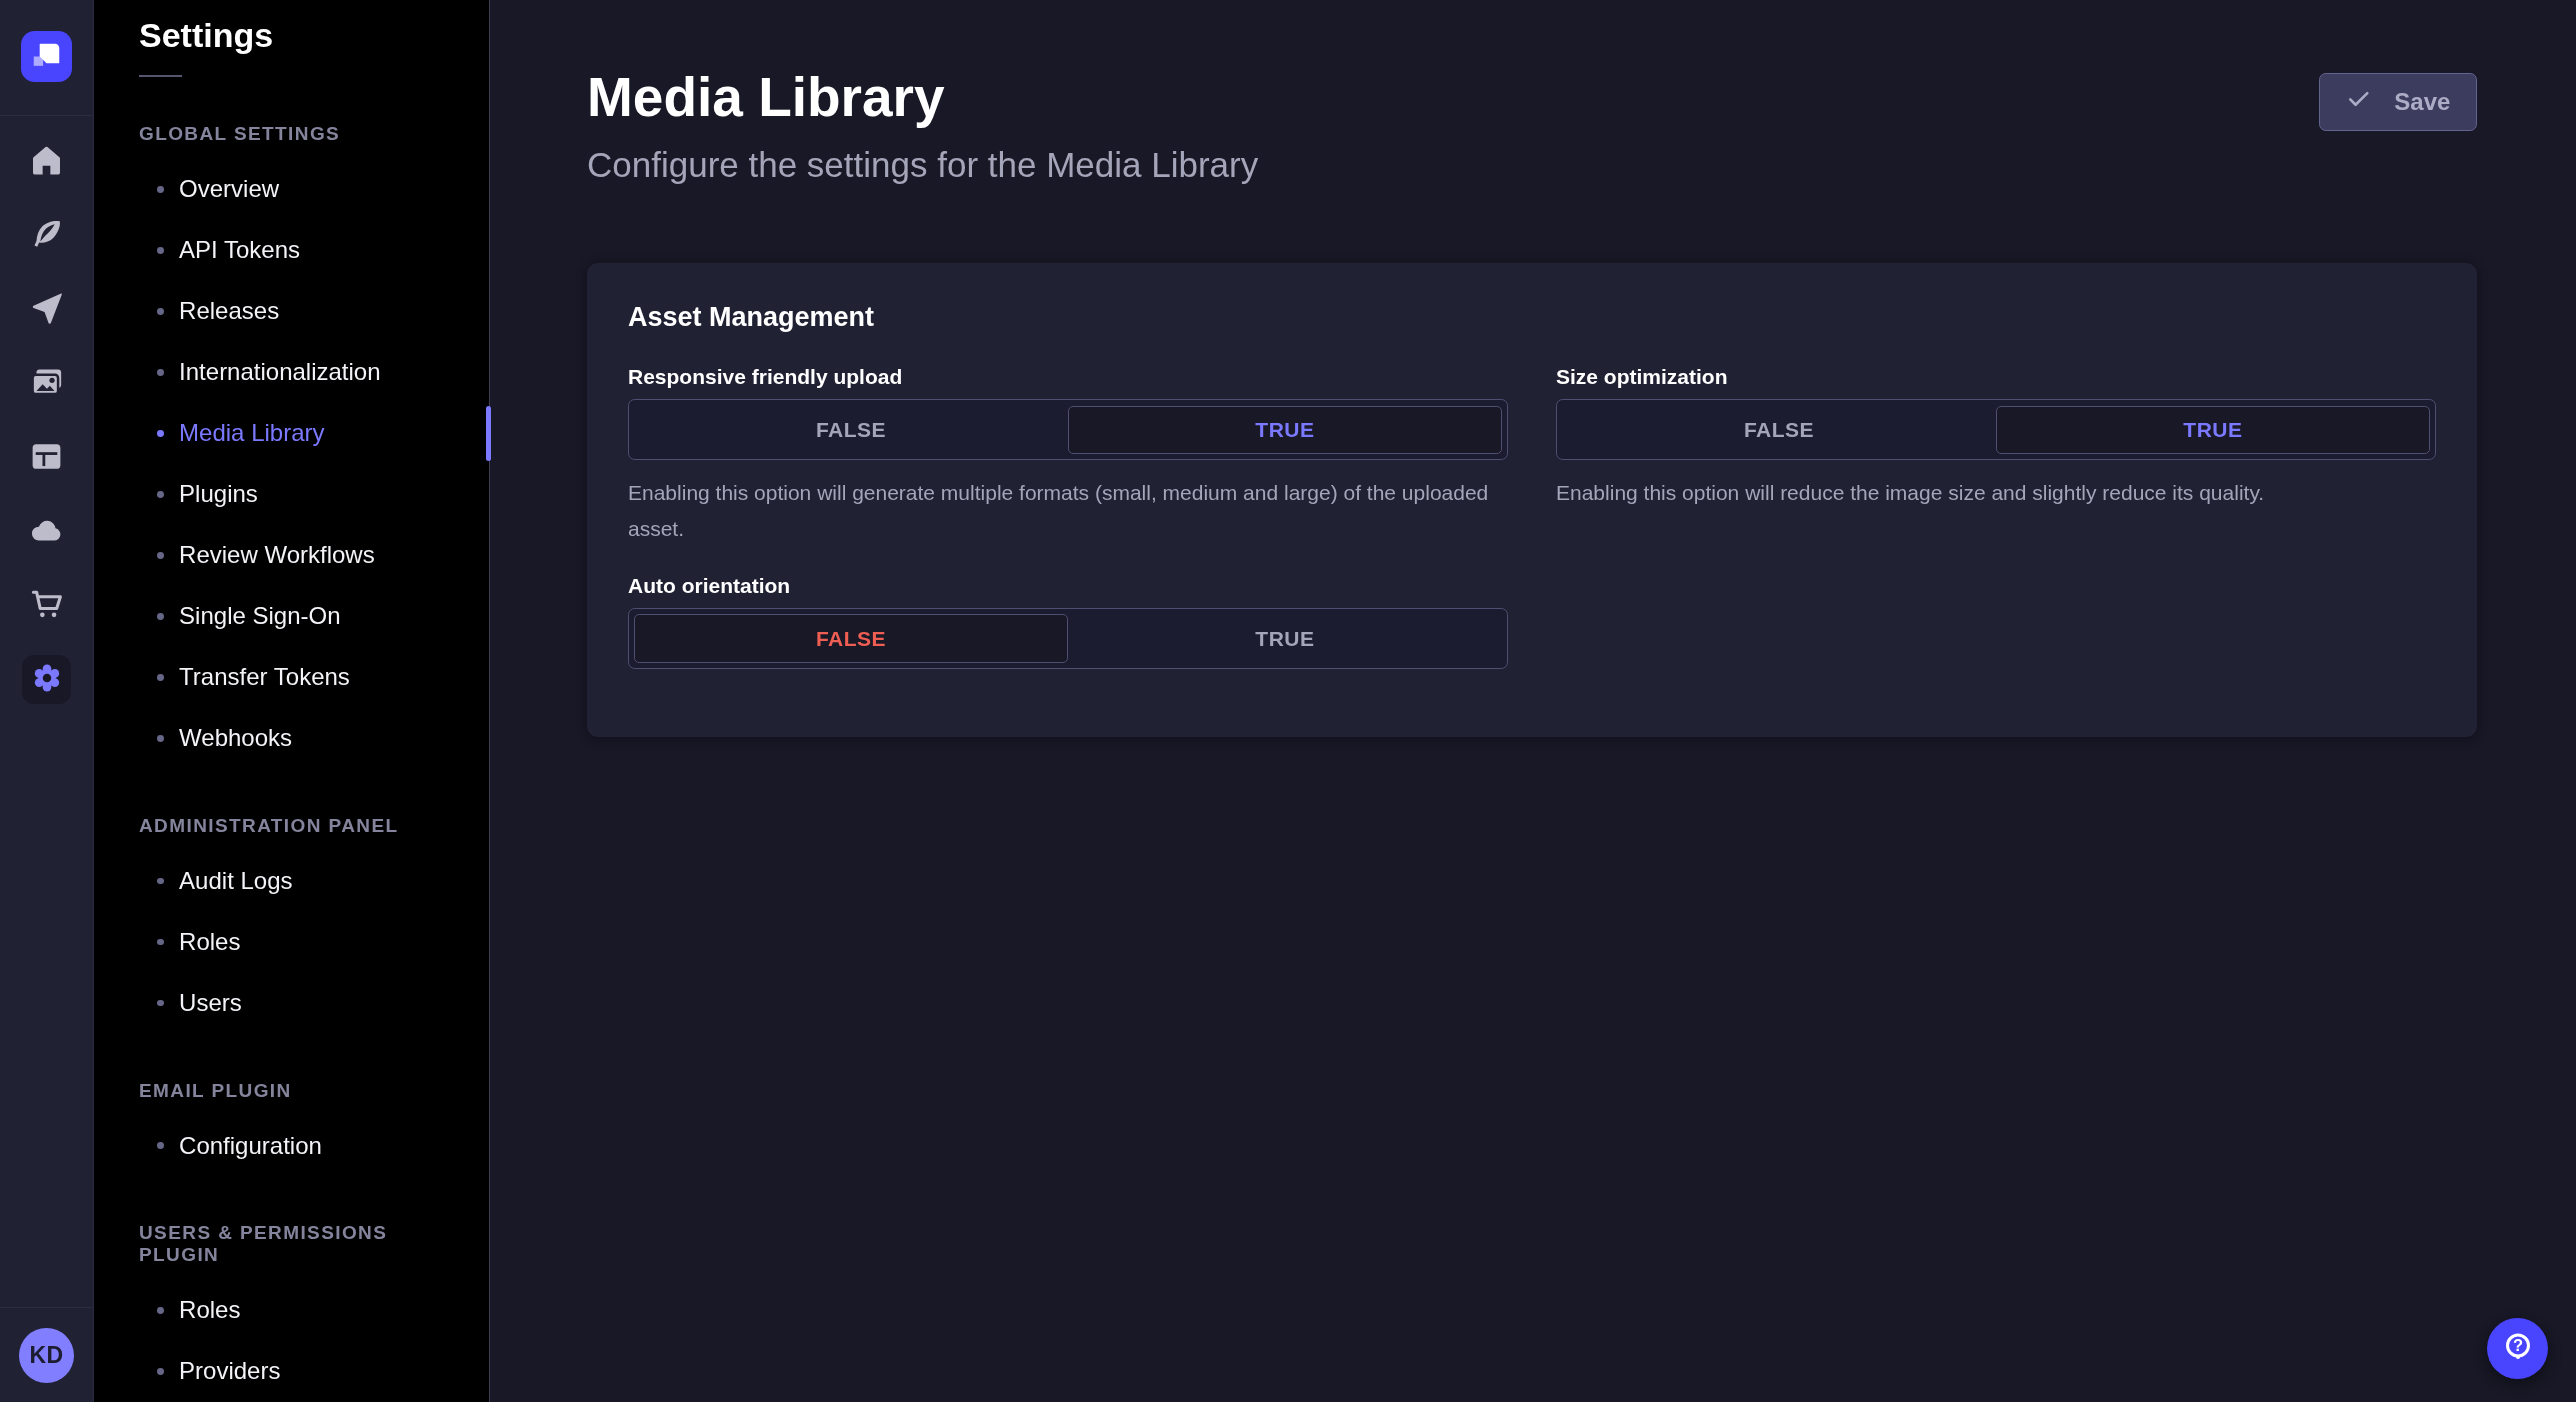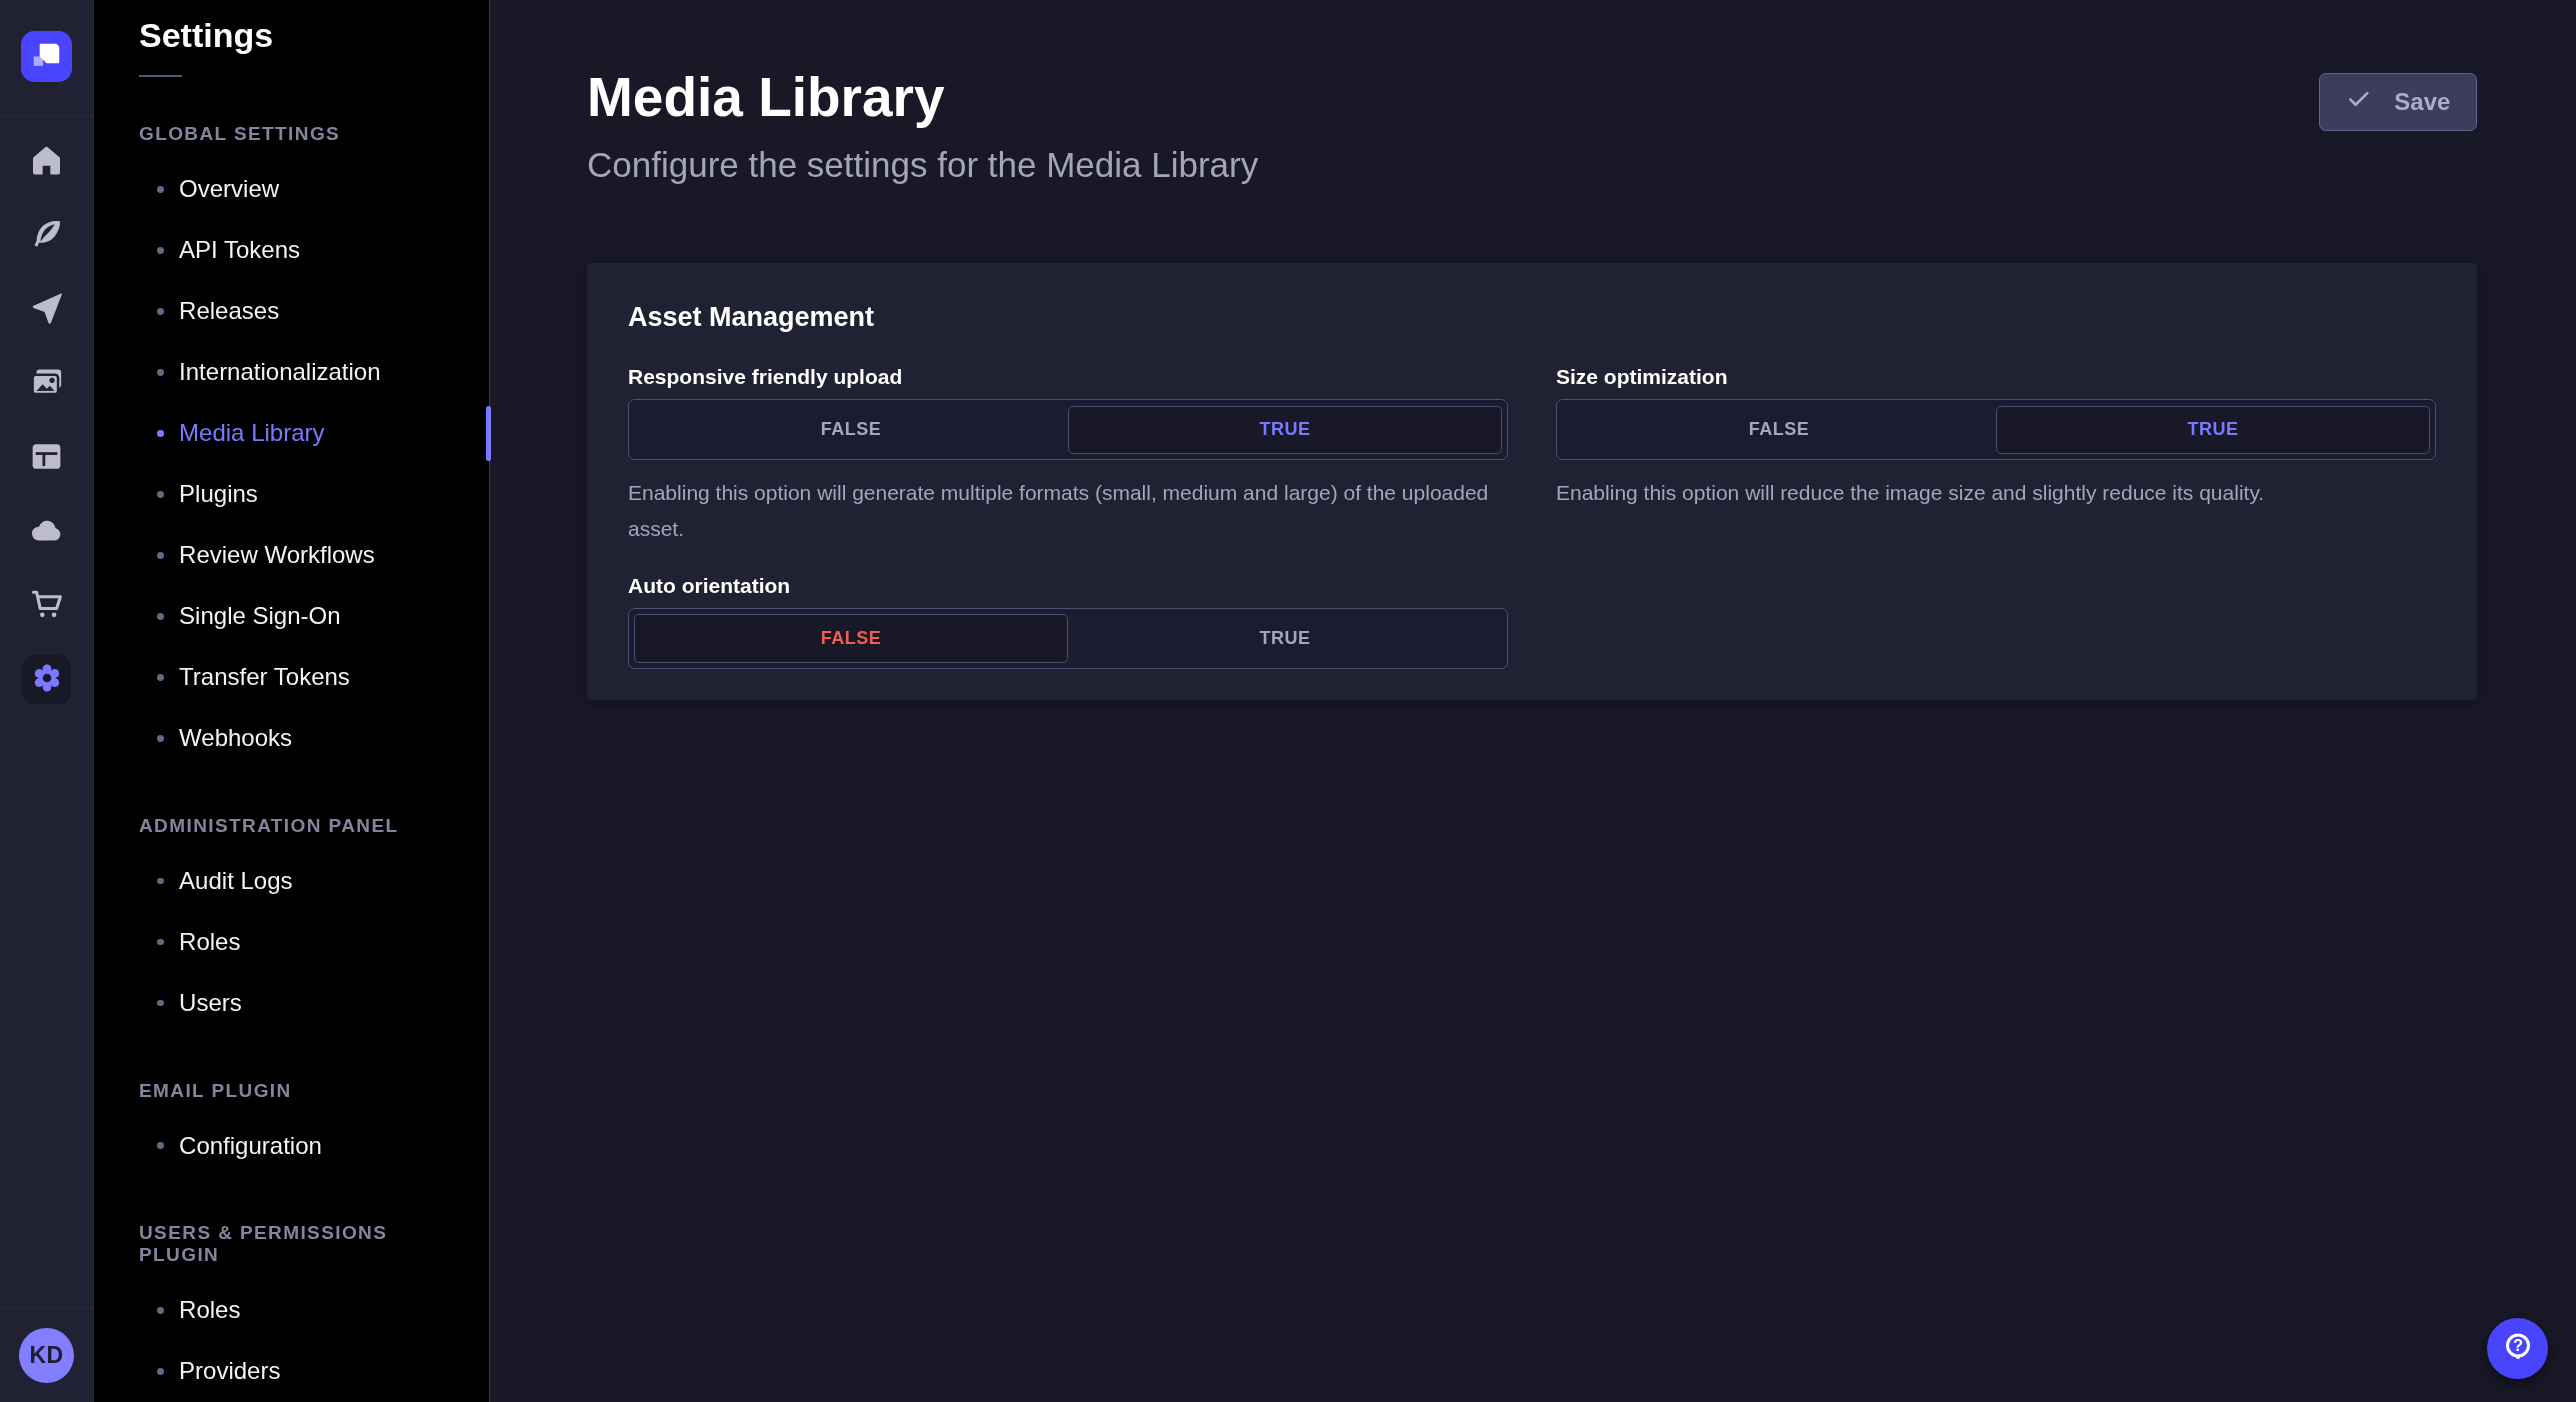--- a/index.html
+++ b/index.html
@@ -34,26 +34,26 @@
   .nav-item.active::after { content:''; position:absolute; right:-1.7px; top:2.6px; bottom:2.6px; width:5.1px; background:#7b79ff; border-radius:2.6px; }
 
   
   .main { flex:1; padding:66px 99px 0 97px; }
   .header-row { display:flex; justify-content:space-between; align-items:flex-start; }
   .page-title { font-size:55px; font-weight:700; color:#ffffff; line-height:1.15; }
   .page-subtitle { margin-top:16px; font-size:35px; color:#a5a5ba; }
   .save-btn { margin-top:6.8px; height:58px; padding:0 25.6px; display:flex; align-items:center; gap:23px; background:#3c3c5e; border:0.9px solid #63638f; border-radius:6.8px; color:#acacc6; font-size:24px; font-weight:600; font-family:inherit; cursor:pointer; }
   .save-btn svg { width:25.6px; height:25.6px; }
 
-  .card { margin-top:78px; background:#212134; border-radius:4px; padding:39px 41px 31px; box-shadow:0 1.7px 10.2px rgba(3,3,10,.3); }
+  .card { margin-top:78px; background:#212134; border-radius:11px; padding:39px 41px 68px; box-shadow:0 1.7px 10.2px rgba(3,3,10,.3); }
   .card-title { font-size:27px; font-weight:600; color:#ffffff; }
   .fields-grid { margin-top:32px; display:grid; grid-template-columns:1fr 1fr; column-gap:48px; row-gap:27px; align-items:start; }
   .field-label { display:block; font-size:21px; font-weight:600; color:#ffffff; margin-bottom:10.2px; }
   .toggle { height:61px; border:0.9px solid #4f4f72; background:#1c1c30; border-radius:6.8px; display:flex; padding:5.1px; }
-  .seg { flex:1; display:flex; align-items:center; justify-content:center; font-size:18px; font-weight:700; letter-spacing:0.5px; color:#a5a5ba; border:0.9px solid transparent; border-radius:5.1px; background:none; font-family:inherit; cursor:pointer; }
+  .seg { flex:1; display:flex; align-items:center; justify-content:center; font-size:21px; font-weight:700; letter-spacing:0.5px; color:#a5a5ba; border:0.9px solid transparent; border-radius:5.1px; background:none; font-family:inherit; cursor:pointer; }
   .seg.sel { background:#181826; border-color:#4f4f72; }
   .seg.sel.true-on { color:#7b79ff; }
   .seg.sel.false-on { color:#ee5e52; }
   .field-desc { margin-top:14.5px; font-size:21px; line-height:36px; color:#a5a5ba; max-width:886px; }
 
   
   .help-fab { position:absolute; right:28px; bottom:23px; width:61px; height:61px; border-radius:50%; background:#4945ff; border:none; display:flex; align-items:center; justify-content:center; box-shadow:0 5.1px 13.6px rgba(0,0,0,.4); cursor:pointer; }
 </style>
 </head>
 <body>

